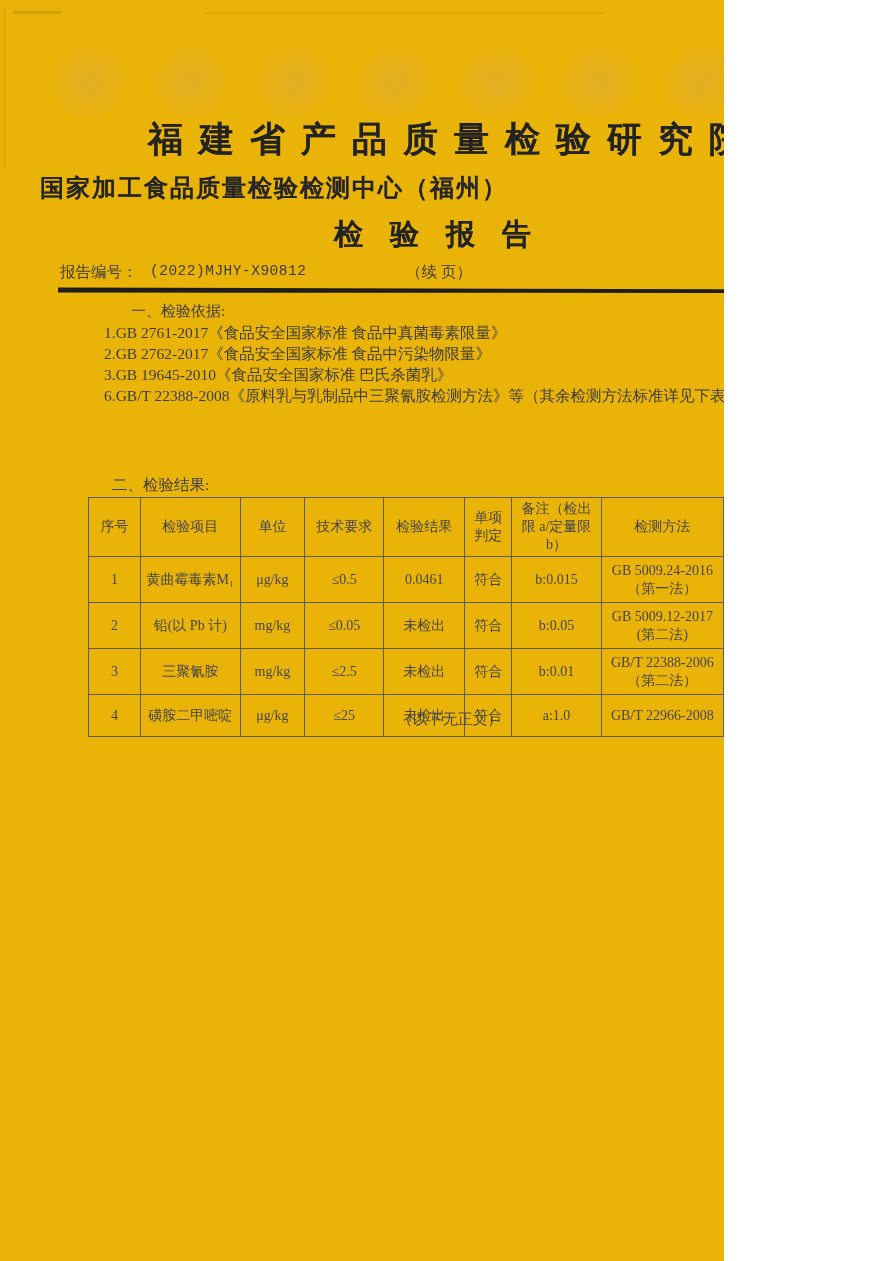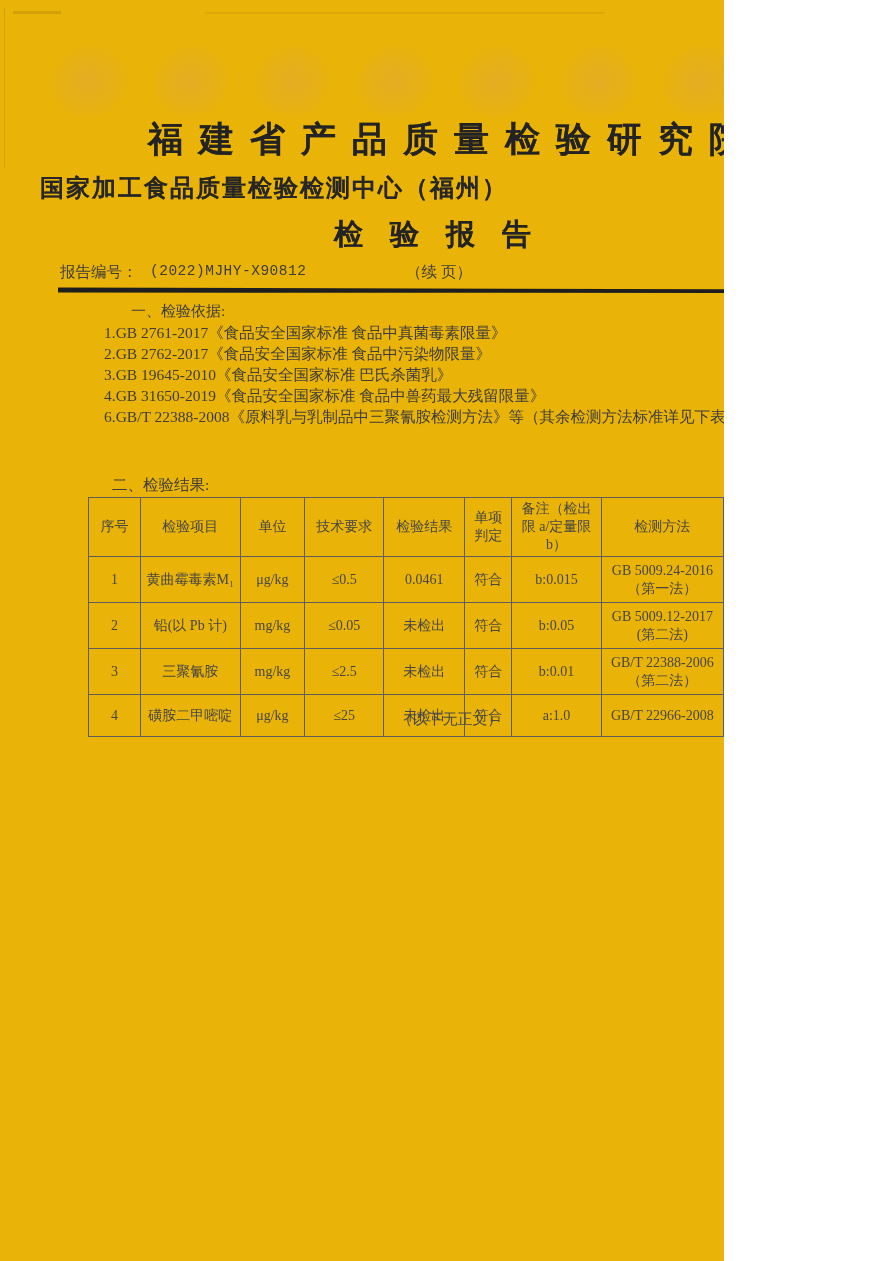--- a/index.html
+++ b/index.html
@@ -94,21 +94,20 @@
     <span class="meta-cont">（续 页）</span>
     <span class="meta-page">第 2 页 共 2 页</span>
   </div>
   <div class="rule"></div>
 
   <p class="basis-heading">一、检验依据:</p>
   <div class="basis-list">
     <p>1.GB 2761-2017《食品安全国家标准 食品中真菌毒素限量》</p>
     <p>2.GB 2762-2017《食品安全国家标准 食品中污染物限量》</p>
     <p>3.GB 19645-2010《食品安全国家标准 巴氏杀菌乳》</p>
-    <p>4.GB 31650-2019《食品安全国家标准 食品中兽药最大残留限量》</p>
     <p>6.GB/T 22388-2008《原料乳与乳制品中三聚氰胺检测方法》等（其余检测方法标准详见下表）</p>
   </div>
 
   <p class="results-heading">二、检验结果:</p>
 
   <table class="results">
     <colgroup>
       <col style="width:60px">
         <col style="width:120px">
         <col style="width:70px">

